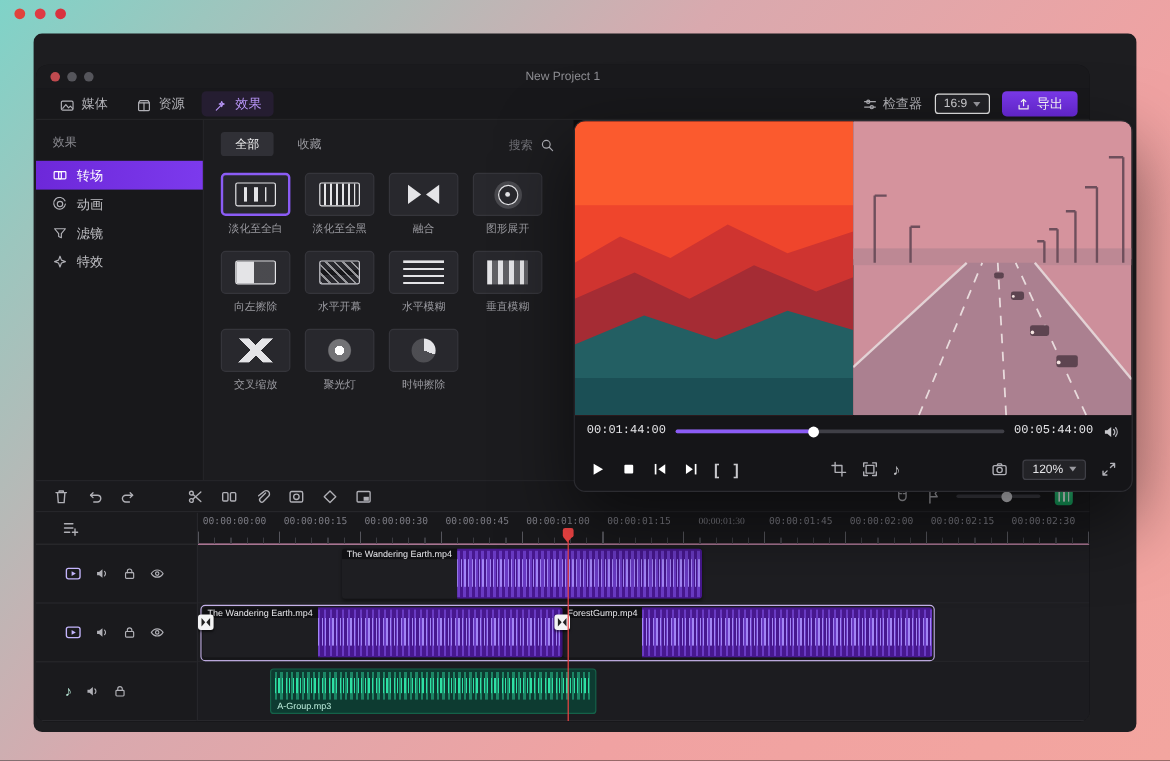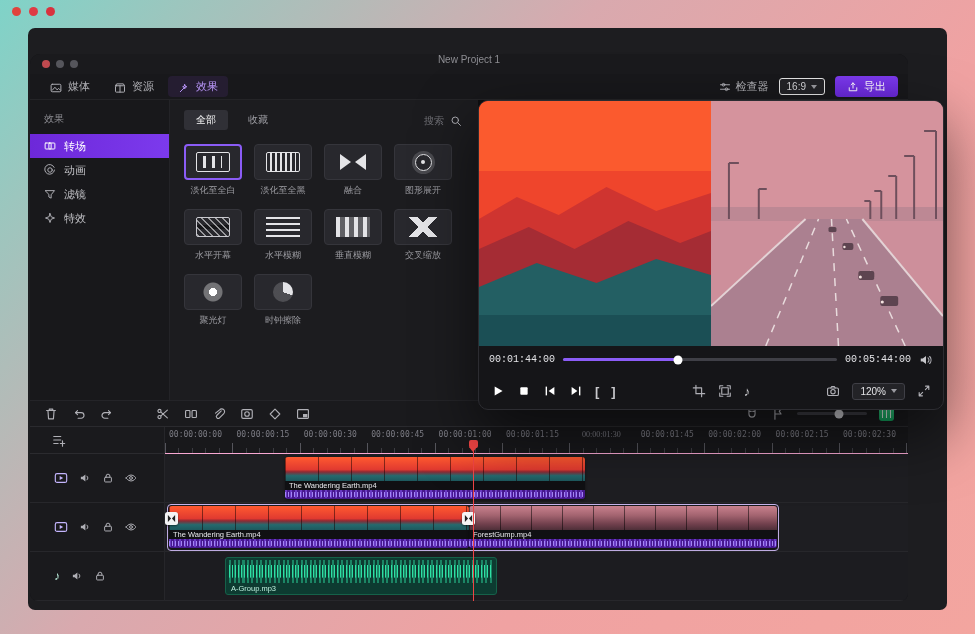--- a/index.html
+++ b/index.html
@@ -5,21 +5,21 @@
 *{margin:0;padding:0;box-sizing:border-box}
 html,body{width:975px;height:634px;overflow:hidden}
 body{font-family:"Liberation Sans","DejaVu Sans",sans-serif;background:#111}
 .stage{position:relative;width:975px;height:634px;overflow:hidden;
 background:linear-gradient(130deg,#7fd3c8 0%,#9cc6be 12%,#d9a9ae 40%,#f0a2a2 68%,#f3a59f 100%)}
 .outer-dots{position:absolute;top:7px;left:12px;display:flex;gap:8px;z-index:2}
 .outer-dots i{width:9px;height:9px;border-radius:50%;display:block}
 .shell{position:absolute;left:28px;top:28px;width:919px;height:582px;background:#1d1d20;border-radius:7px}
 .window{position:absolute;left:2px;top:26px;width:878px;height:547px;background:#141417;border-radius:10px 10px 8px 8px;display:flex;flex-direction:column;overflow:hidden}
 
-.titlebar{height:20px;position:relative;display:flex;justify-content:center;background:#1a1a1d;flex:none}
+.titlebar{height:20px;position:relative;display:flex;align-items:center;justify-content:center;background:#1a1a1d;flex:none}
 .tl-dots{position:absolute;left:12px;top:6px;display:flex;gap:6px}
 .tl-dots i{width:8px;height:8px;border-radius:50%;display:block}
 .win-title{font-size:10px;color:#8e8e93}
 
 .topbar{height:26px;display:flex;align-items:center;padding:0 10px;background:#18181b;border-bottom:1px solid #242427;flex:none;gap:4px}
 .tab{display:flex;align-items:flex-end;gap:6px;padding:3px 10px;border-radius:4px;font-size:11px;color:#b0b0b5}
 .tab.active{color:#b794f6;background:#251d31}
 .topbar-right{margin-left:auto;display:flex;align-items:center;gap:10px}
 .inspector{display:flex;gap:5px;align-items:center;font-size:11px;color:#b0b0b5}
 .aspect{display:flex;gap:5px;align-items:center;font-size:10px;color:#d4d4d8;background:#232327;border:1px solid #e5e5e5;border-radius:3px;padding:2px 7px}
@@ -84,21 +84,21 @@
 .tl-corner{height:27px;display:flex;align-items:center;padding-left:22px;border-bottom:1px solid #2b2b2f}
 .th-row{height:49px;display:flex;align-items:center;gap:11px;padding-left:24px;border-bottom:1px solid #27272b}
 .tl-body{flex:1;position:relative;overflow:hidden;background:#1b1b1e}
 .ruler{position:relative;height:27px;background:#18181b;border-bottom:1px solid #f9a8d4}
 .ruler::before{content:"";position:absolute;left:0;right:0;bottom:0;height:5px;background:repeating-linear-gradient(90deg,#3c3c42 0 1px,transparent 1px 13.48px)}
 .ruler::after{content:"";position:absolute;left:0;right:0;bottom:0;height:10px;background:repeating-linear-gradient(90deg,#55555c 0 1px,transparent 1px 67.4px)}
 .ruler-label{position:absolute;top:3px;font-family:"DejaVu Sans Mono",monospace;font-size:8px;color:#7c7c84;white-space:nowrap}
 .row{position:relative;border-bottom:1px solid #27272b}
 .row.r1,.row.r2{height:49px;background:#1e1e22}
 .row.r3{height:49px;background:#1c1c20}
-.clip{position:absolute;top:3px;height:42px;border-radius:3px;overflow:hidden;display:flex;flex-direction:column;box-shadow:0 1px 3px rgba(0,0,0,.45)}
+.clip{position:absolute;top:3px;height:42px;border-radius:3px;overflow:hidden;display:flex;box-shadow:0 1px 3px rgba(0,0,0,.45)}
 .thumbs{height:24px;flex:none}
 .thumbs.we{background:repeating-linear-gradient(90deg,rgba(20,0,0,.5) 0 1px,rgba(0,0,0,0) 1px 33px),linear-gradient(180deg,#ff5a30 0%,#e13a30 52%,#8c2a34 62%,#256a6e 78%,#1d585d 100%)}
 .thumbs.fg{background:repeating-linear-gradient(90deg,rgba(0,0,0,.5) 0 1px,rgba(0,0,0,0) 1px 31px),linear-gradient(180deg,#c9818e 0%,#a2636f 40%,#71404d 75%,#4e2f38 100%)}
 .label-band{height:9px;background:rgba(8,8,10,.62);display:flex;align-items:center;padding:0 4px;flex:none}
 .label-band span{font-size:7.5px;color:#e8e8ec;white-space:nowrap;line-height:1}
 .wave{flex:1;background-color:#47188f;background-image:repeating-linear-gradient(90deg,rgba(167,139,250,.95) 0 1px,transparent 1px 3px),repeating-linear-gradient(90deg,rgba(139,92,246,.5) 0 2px,transparent 2px 5px);background-size:100% 55%,100% 92%;background-repeat:no-repeat;background-position:0 center,0 center}
 .sel-wrap{position:absolute;left:2px;top:1px;width:612px;height:47px;border:1px solid #cbb7f0;border-radius:4px;z-index:2}
 .sel-wrap .clip{top:1px}
 .trans-badge{position:absolute;top:7px;width:13px;height:13px;background:#f4f4f5;border-radius:2.5px;z-index:5;display:flex;align-items:center;justify-content:center;box-shadow:0 1px 2px rgba(0,0,0,.5)}
 .audio-clip{position:absolute;left:60px;top:5px;width:272px;height:38px;background:#0d3b31;border:1px solid #156149;border-radius:3px;overflow:hidden}
@@ -241,20 +241,26 @@
                 <div class="fx-tile">
                   <div class="fxi fx-dissolve"></div>
                 </div>
                 <div class="fx-label">融合</div>
               </div>
               <div class="fx-card">
                 <div class="fx-tile">
                   <div class="fxi fx-shape-expand"></div>
                 </div>
                 <div class="fx-label">图形展开</div>
+              </div>
+              <div class="fx-card">
+                <div class="fx-tile">
+                  <div class="fxi fx-wipe-left"></div>
+                </div>
+                <div class="fx-label">向左擦除</div>
               </div>
               <div class="fx-card">
                 <div class="fx-tile">
                   <div class="fxi fx-horizontal-open"></div>
                 </div>
                 <div class="fx-label">水平开幕</div>
               </div>
               <div class="fx-card">
                 <div class="fx-tile">
                   <div class="fxi fx-horizontal-blur"></div>

